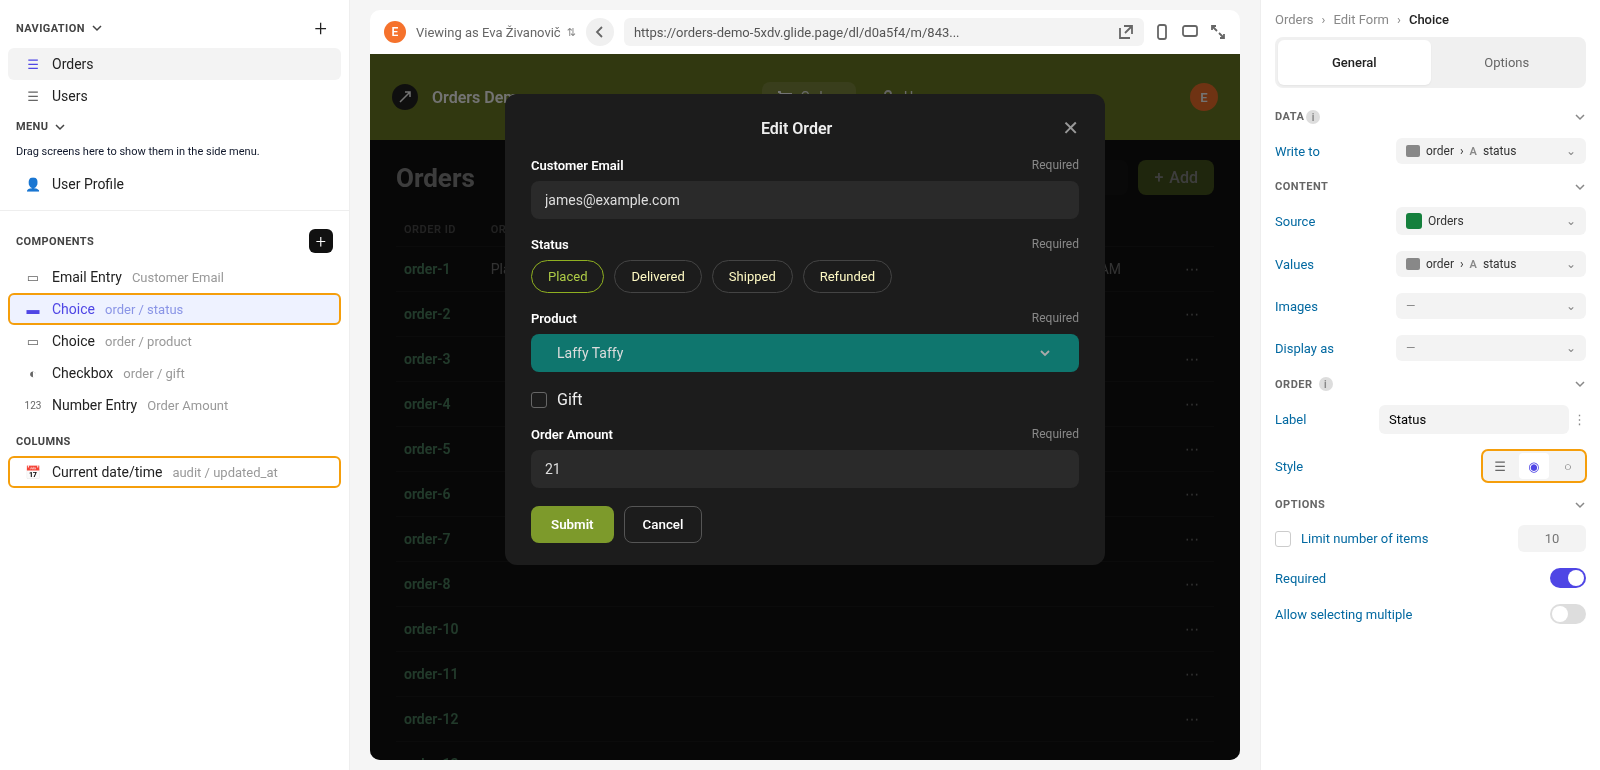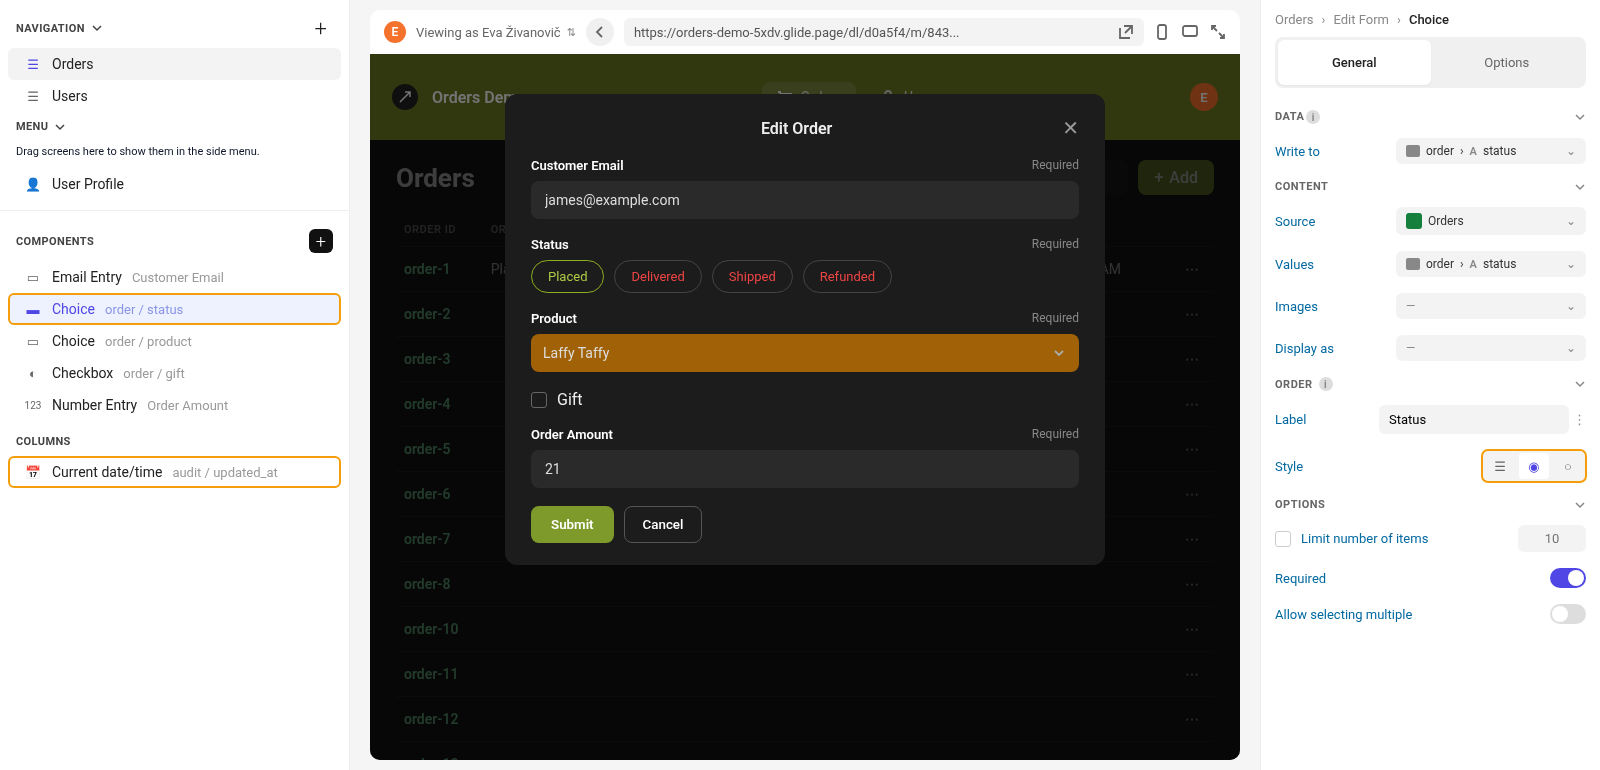--- a/index.html
+++ b/index.html
@@ -55,23 +55,23 @@
 .modal { width:600px; background:#1c1c1c; border-radius:12px; padding:22px 26px; color:#eee; max-height:600px; overflow:hidden; }
 .modal-head { display:flex; justify-content:space-between; align-items:center; margin-bottom:18px; }
 .modal-head h2 { font-size:16px; font-weight:600; }
 .close-x { font-size:20px; color:#999; cursor:pointer; }
 .field { margin-bottom:18px; }
 .field-row { display:flex; justify-content:space-between; font-size:13px; margin-bottom:8px; }
 .field-label { color:#fff; font-weight:600; }
 .req { color:#888; font-size:12px; }
 .text-input { background:#2a2a2a; border-radius:8px; padding:11px 14px; font-size:14px; color:#ddd; width:100%; border:none; }
 .chip-row { display:flex; gap:10px; }
-.chip { padding:8px 16px; border-radius:18px; border:1px solid #444; font-size:13px; color:#ef4444; }
+.chip { padding:8px 16px; border-radius:18px; border:1px solid #444; font-size:13px; color:#fef9c3; }
 .chip.active { border-color:#8fb020; color:#aecb46; }
-.select-input { background:#a16207; border-radius:8px; padding:11px 12px; font-size:14px; color:#ddd; display:flex; justify-content:space-between; align-items:center; }
+.select-input { background:#0f766e; border-radius:8px; padding:11px 26px; font-size:14px; color:#ddd; display:flex; justify-content:space-between; align-items:center; }
 .gift-row { display:flex; align-items:center; gap:10px; }
 .gift-cb { width:16px; height:16px; border:1.5px solid #666; border-radius:3px; }
 .modal-actions { display:flex; gap:10px; margin-top:6px; }
 .btn-submit { background:#7d9a2b; color:#fff; padding:10px 20px; border-radius:8px; font-weight:600; border:none; }
 .btn-cancel { background:transparent; border:1px solid #555; color:#fff; padding:10px 18px; border-radius:8px; font-weight:500; }
 
 
 .right-panel { width:340px; background:#fff; border-left:1px solid #eee; padding:8px 14px; overflow-y:auto; }
 .breadcrumb { display:flex; align-items:center; gap:8px; font-size:13px; color:#888; padding:4px 0 10px; }
 .breadcrumb .cur { color:#222; font-weight:500; }

